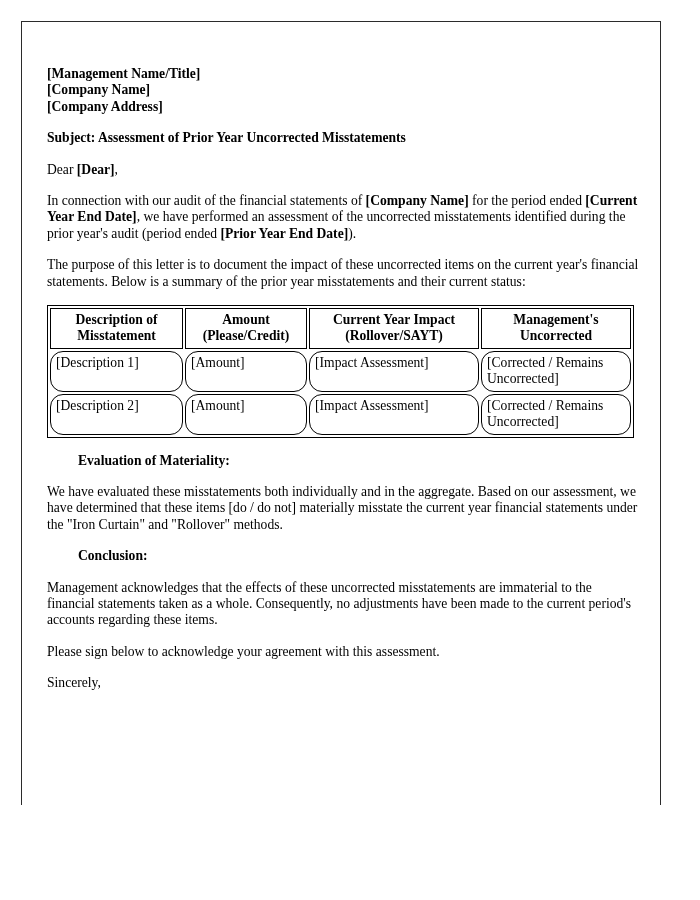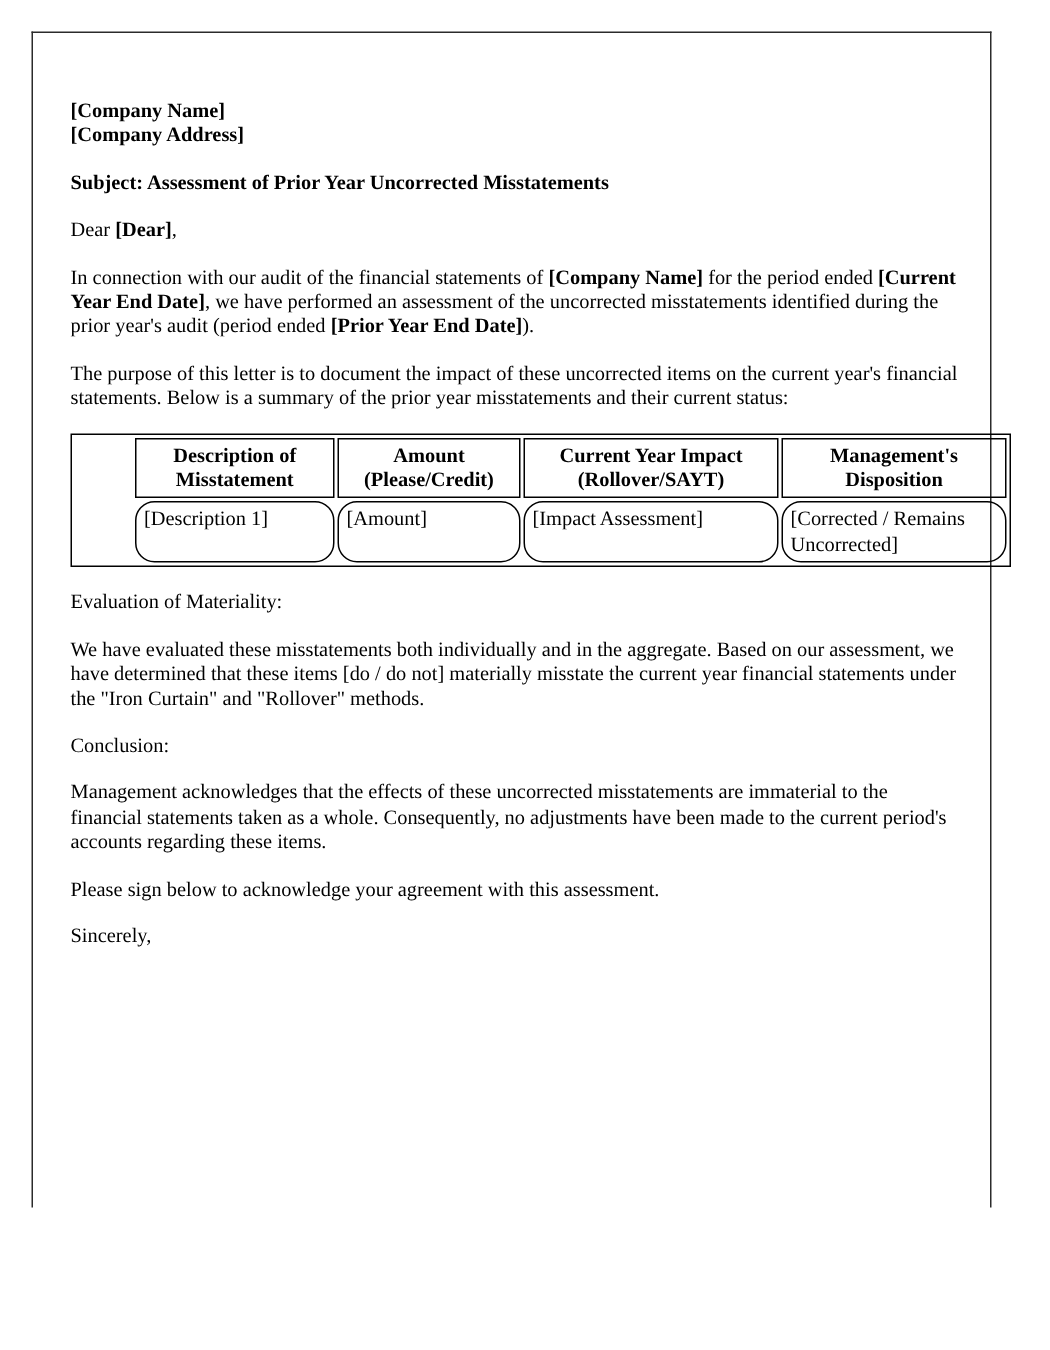--- a/index.html
+++ b/index.html
@@ -43,38 +43,37 @@
 
   .gap-lg { height: 19px; }
   .gap-md { height: 15px; }
 
   .bold { font-weight: bold; }
 
   .addr-line { font-weight: bold; }
 
   .subject { font-weight: bold; }
 
-  .section-head { font-weight: normal; }
+  .section-head { font-weight: bold; margin-left: 31px; }
 
   p.para {
     margin: 0;
     text-align: left;
   }
 
   
   table.misstatement-table {
     border-collapse: separate;
     border-spacing: 2px;
     border: 1px solid #000;
     width: 587px;
     margin: 0;
     table-layout: fixed;
     font-size: 13.6px;
     line-height: 16.4px;
-    padding-left: 40px;
   }
   table.misstatement-table th,
   table.misstatement-table td {
     border: 1px solid #000;
     padding: 3px 5px;
     vertical-align: top;
   }
   table.misstatement-table th {
     text-align: center;
     font-weight: bold;
@@ -93,20 +92,21 @@
 <body>
 
 <div id="page-frame"></div>
 
 <div id="doc">
 
 
   <div class="gap-lg"></div>
 
   <div>
+    <div class="addr-line">[Management Name/Title]</div>
     <div class="addr-line">[Company Name]</div>
     <div class="addr-line">[Company Address]</div>
   </div>
 
   <div class="gap-md"></div>
 
   <div class="subject">Subject: Assessment of Prior Year Uncorrected Misstatements</div>
 
   <div class="gap-md"></div>
 
@@ -127,26 +127,32 @@
       <col class="c1">
         <col class="c2">
         <col class="c3">
         <col class="c4">
     </colgroup>
     <thead>
       <tr>
         <th>Description of Misstatement</th>
         <th>Amount (Please/Credit)</th>
         <th>Current Year Impact (Rollover/SAYT)</th>
-        <th>Management's Disposition</th>
+        <th>Management's Uncorrected</th>
       </tr>
     </thead>
     <tbody>
       <tr>
         <td>[Description 1]</td>
+        <td>[Amount]</td>
+        <td>[Impact Assessment]</td>
+        <td>[Corrected / Remains Uncorrected]</td>
+      </tr>
+      <tr>
+        <td>[Description 2]</td>
         <td>[Amount]</td>
         <td>[Impact Assessment]</td>
         <td>[Corrected / Remains Uncorrected]</td>
       </tr>
     </tbody>
   </table>
 
   <div class="gap-md"></div>
 
   <div class="section-head">Evaluation of Materiality:</div>

